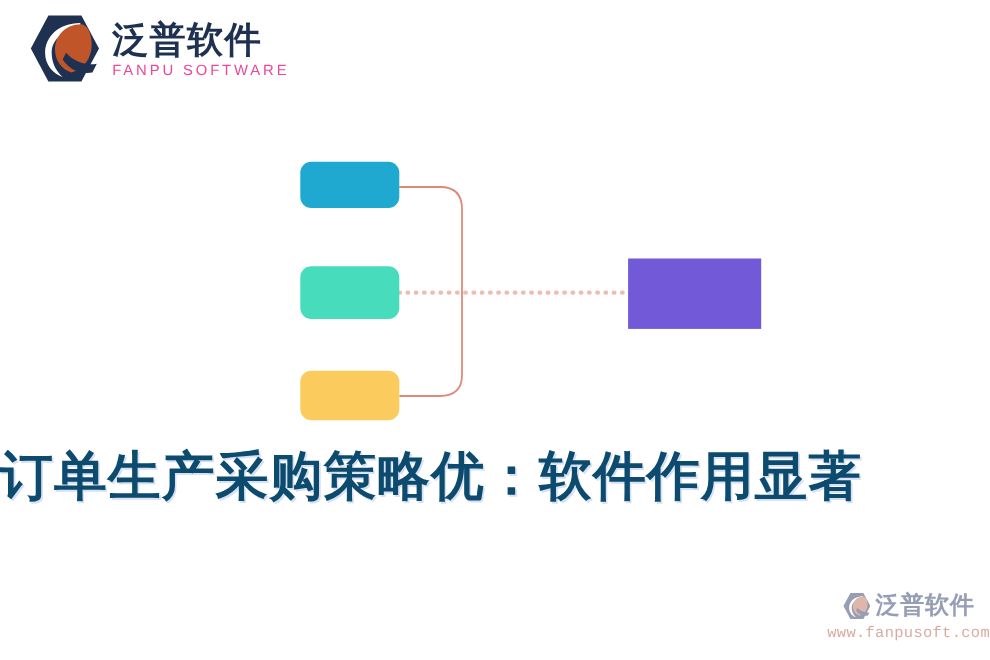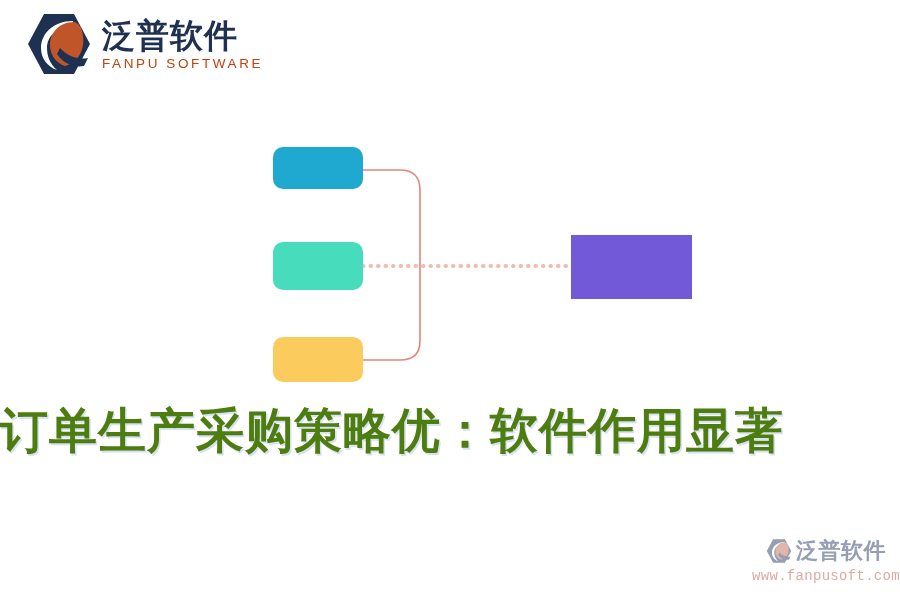--- a/index.html
+++ b/index.html
@@ -40,21 +40,21 @@
     font-size: 33px;
     line-height: 1.08;
     font-weight: bold;
     color: #1f3151;
     letter-spacing: 1px;
     font-family: "DejaVu Sans", "Liberation Sans", sans-serif;
   }
   .brand-en {
     font-size: 13.5px;
     line-height: 1.2;
-    color: #c2410c;
+    color: #ec4899;
     letter-spacing: 2.6px;
     font-weight: normal;
     margin-top: 3px;
   }
 
   
   .diagram {
     position: absolute;
     left: 0;
     top: 0;
@@ -74,25 +74,25 @@
   
   .title {
     position: absolute;
     left: 0;
     top: 402px;
     width: 736px;
     text-align: center;
     font-size: 48px;
     line-height: 64px;
     font-weight: bold;
-    color: #4d7c0f;
+    color: #0c4a6e;
     letter-spacing: 1px;
     white-space: nowrap;
     text-shadow: 1.5px 1.5px 0 rgba(200, 215, 240, 0.75);
-    font-family: Liberation Mono, monospace;
+    font-family: Liberation Sans, sans-serif;
   }
 
   
   .watermark {
     position: absolute;
     left: 758px;
     top: 538px;
     width: 136px;
     height: 56px;
     display: flex;

